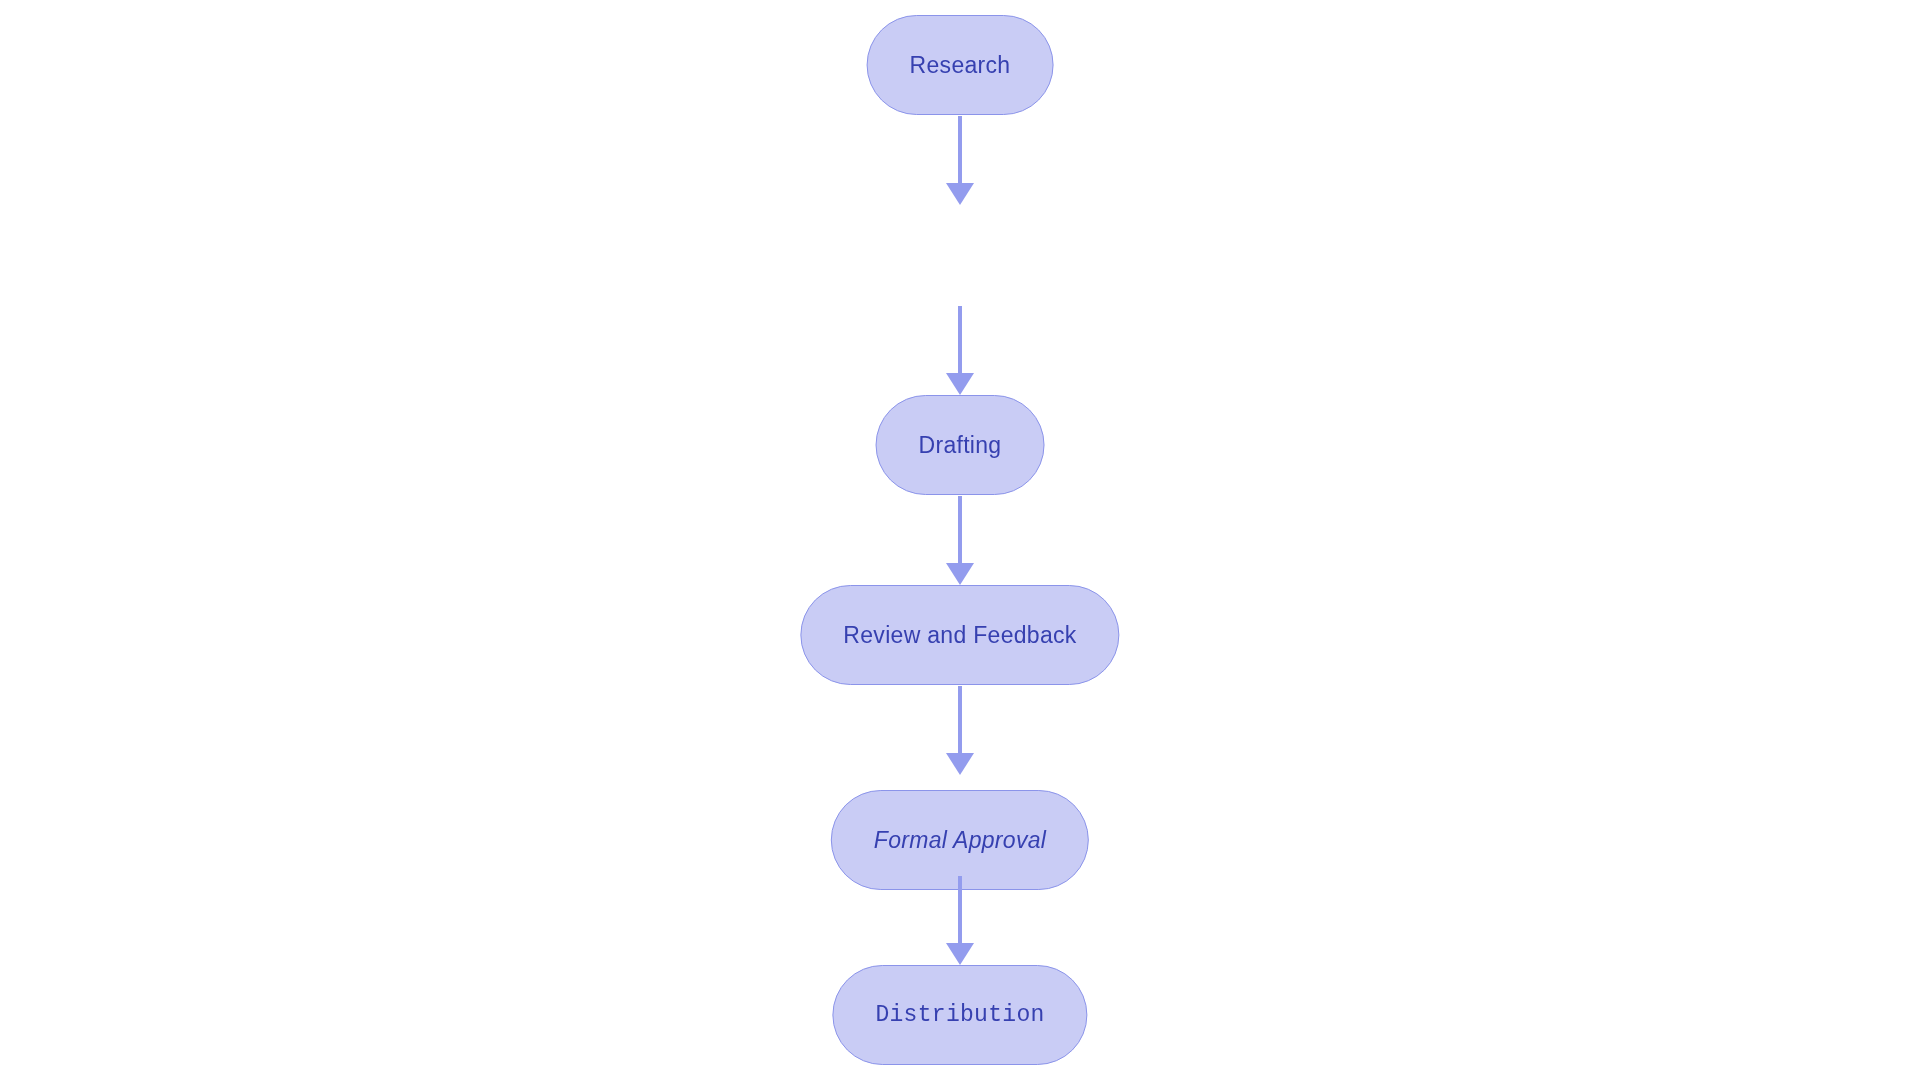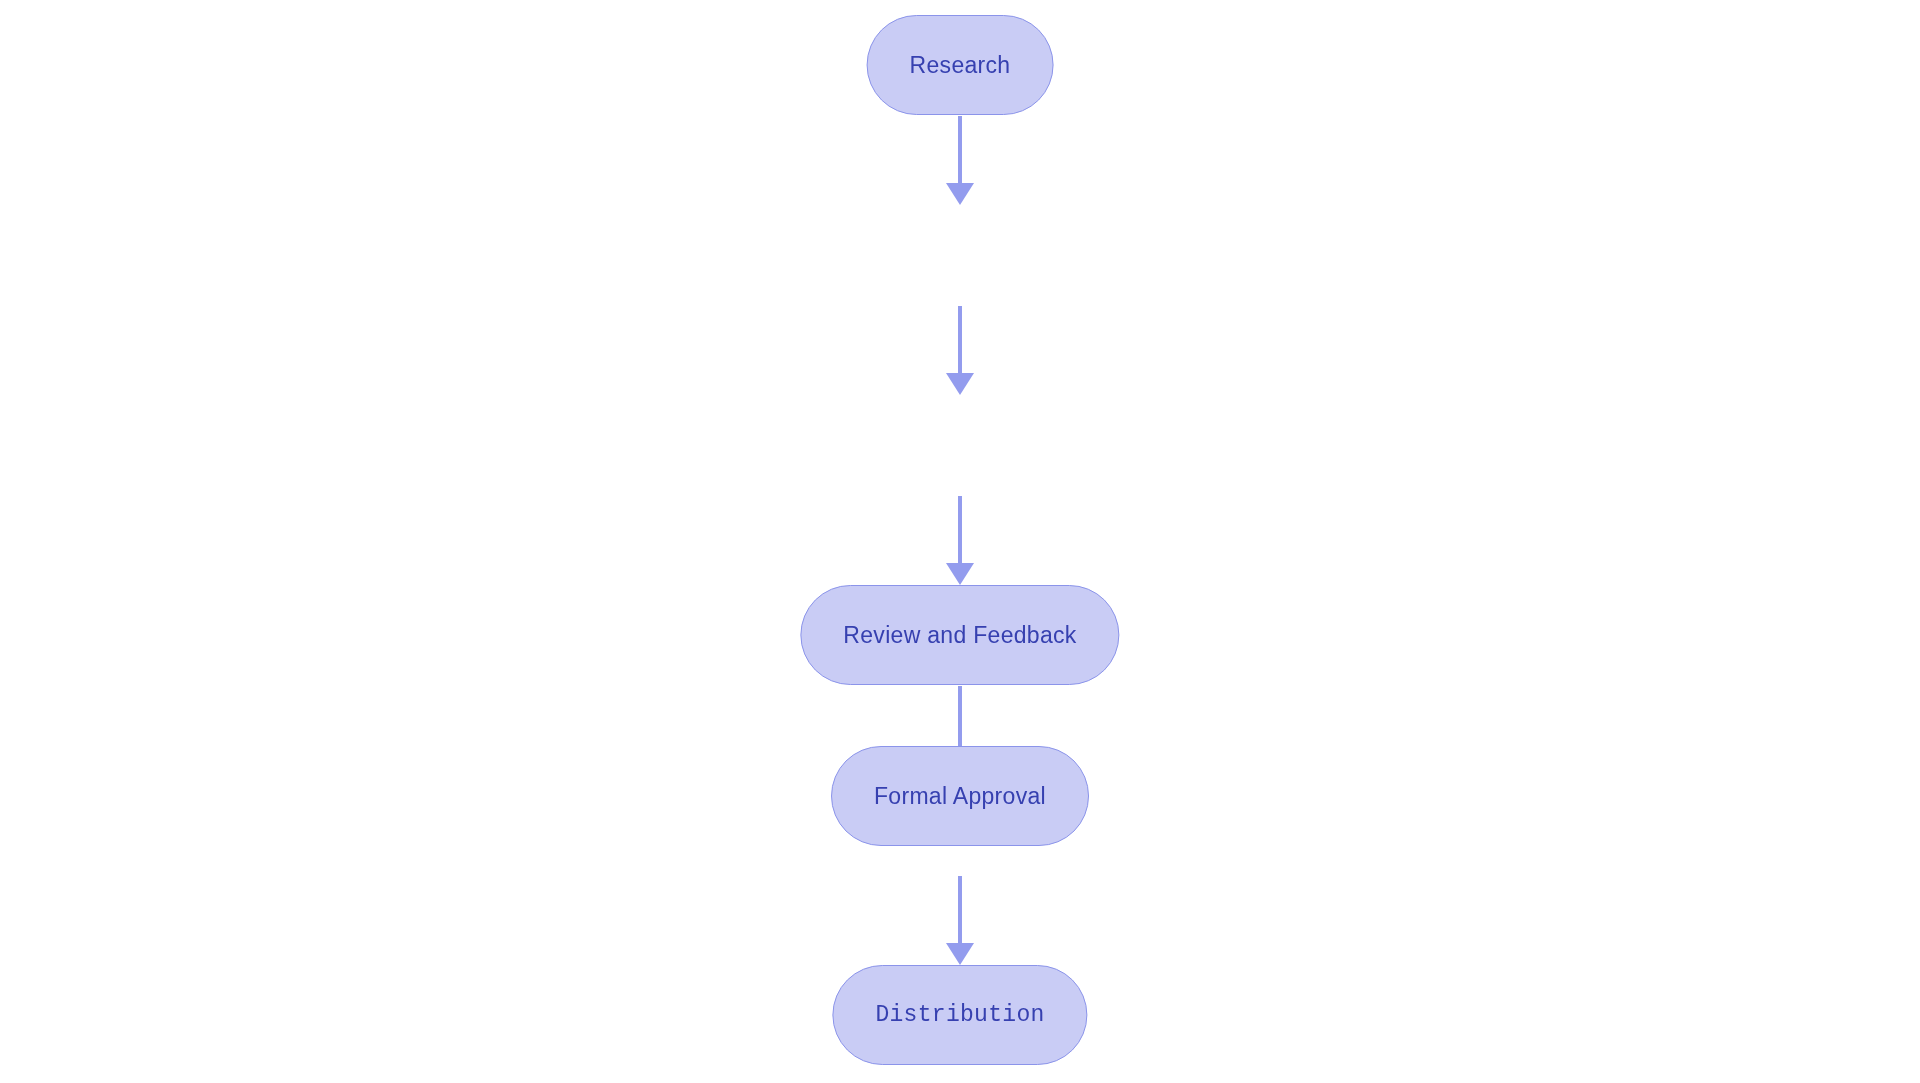--- a/index.html
+++ b/index.html
@@ -36,21 +36,21 @@
   .flow-node span {
     font-size: 23px;
     font-weight: 400;
     letter-spacing: 0.3px;
     color: var(--text-color);
   }
   .node-1 { top: 15px; }
   .node-2 { top: 205px; }
   .node-3 { top: 395px; }
   .node-4 { top: 585px; align-items: center; }
-  .node-5 { top: 746px; }
+  .node-5 { top: 790px; font-style: italic; }
   .node-6 { top: 965px; font-family: Liberation Mono, monospace; }
 
   .connector {
     position: absolute;
     left: 50%;
     transform: translateX(-50%);
     width: 28px;
     height: 89px;
     display: flex;
     flex-direction: column;
@@ -87,20 +87,23 @@
     <div class="arrow-line"></div>
     <div class="arrow-head"></div>
   </div>
 
 
   <div class="connector conn-2">
     <div class="arrow-line"></div>
     <div class="arrow-head"></div>
   </div>
 
+  <div class="flow-node node-3">
+    <span>Drafting</span>
+  </div>
 
   <div class="connector conn-3">
     <div class="arrow-line"></div>
     <div class="arrow-head"></div>
   </div>
 
   <div class="flow-node node-4">
     <span>Review and Feedback</span>
   </div>
 

